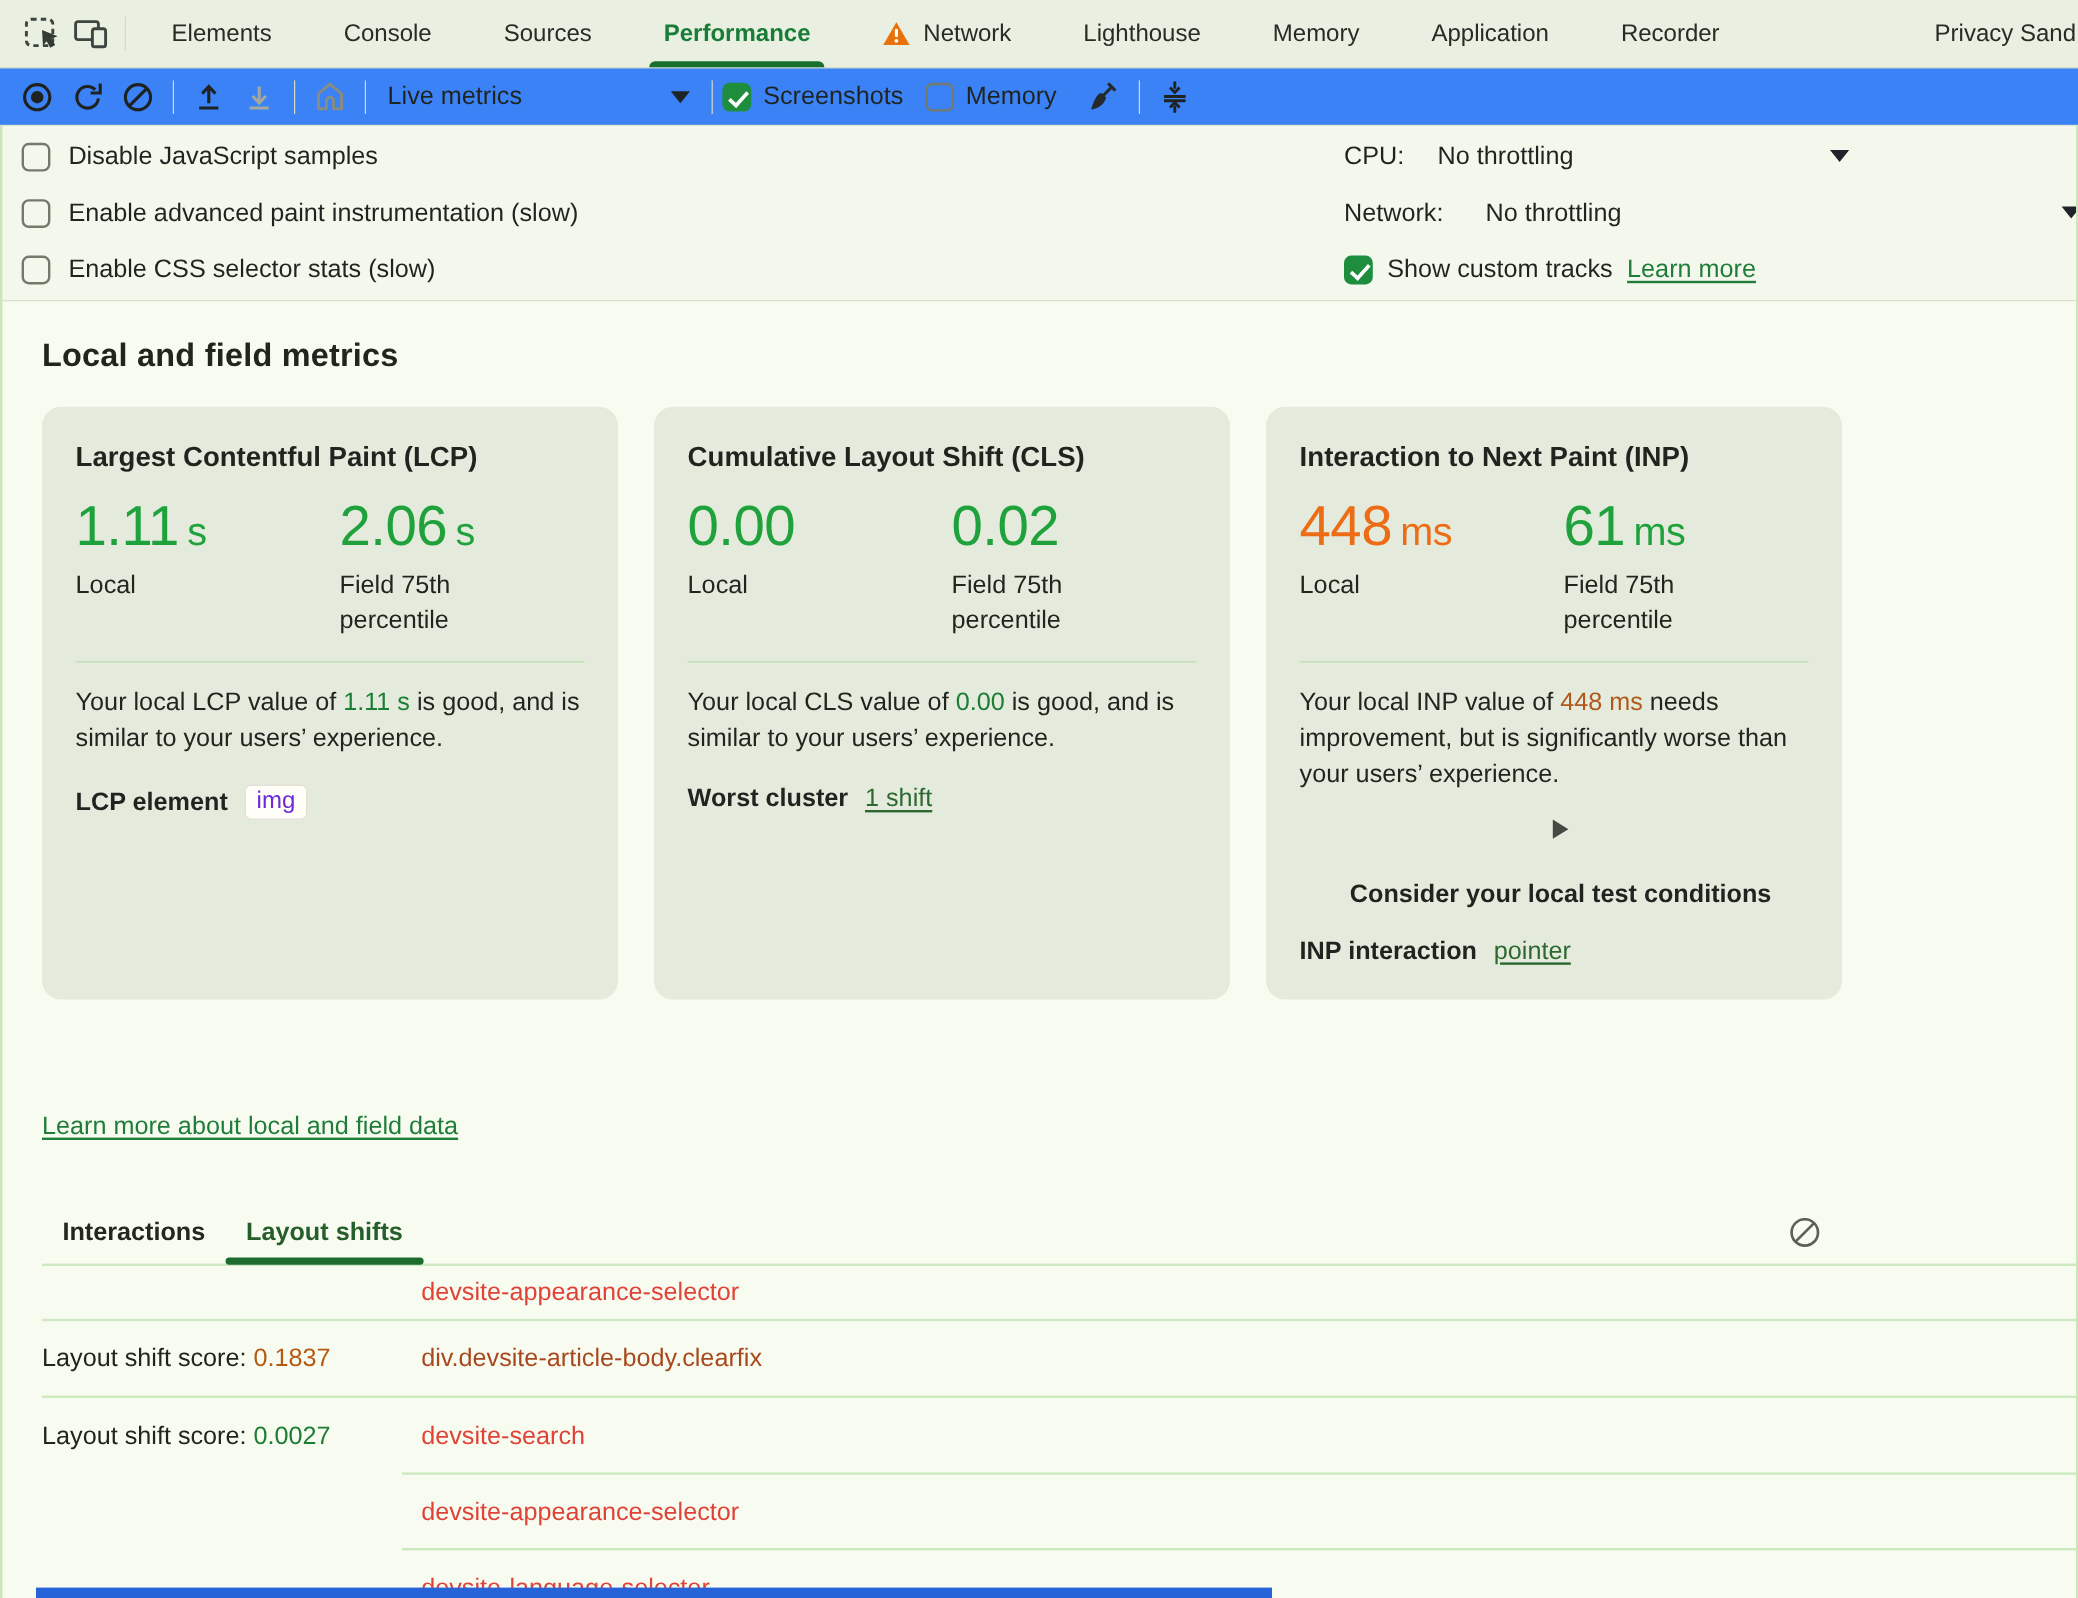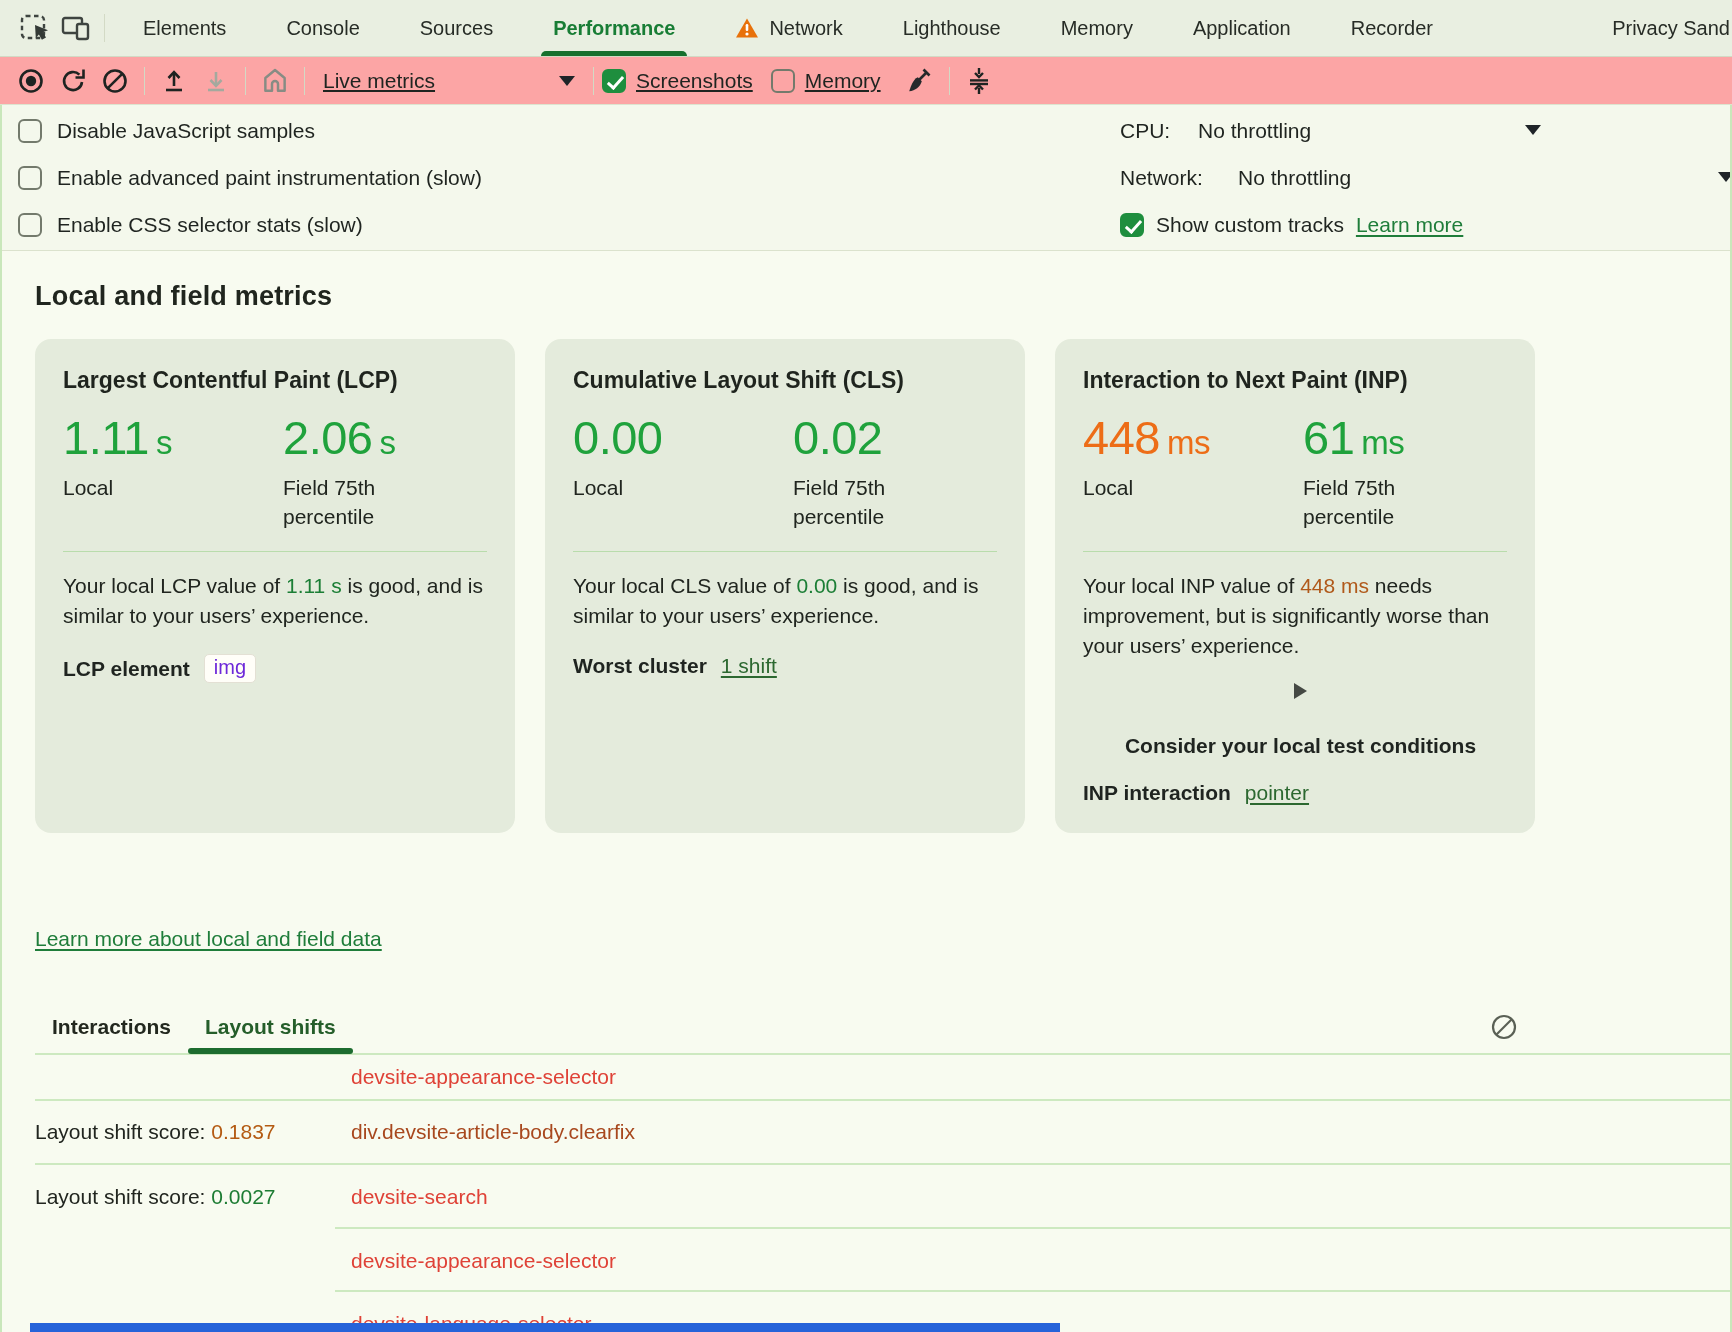--- a/index.html
+++ b/index.html
@@ -10,21 +10,21 @@
   .tabbar { height:57px; background:#e9efe1; border-bottom:1px solid #d2dac4; display:flex; align-items:center; padding-left:16px; }
   .tb-iconbtn { width:40px; height:40px; display:flex; align-items:center; justify-content:center; border-radius:6px; flex:none; }
   .vsep { width:1px; height:28px; background:#d3dac5; margin:0 8px; flex:none; }
   .tabs { display:flex; align-items:center; height:100%; gap:56px; margin-left:28px; flex:1; min-width:0; }
   .tab { position:relative; height:100%; display:flex; align-items:center; gap:10px; font-size:20px; color:#272c26; white-space:nowrap; padding:0 2px; }
   .tab.active { color:#187d35; font-weight:700;text-align:right; }
   .tab.active::after { content:""; position:absolute; left:-10px; right:-10px; bottom:0; height:5px; background:#17702e; border-radius:6px 6px 0 0; }
   .tab.pushright { margin-left:auto; }
 
   
-  .toolbar { height:48px; background:#fca5a5; border-bottom:1px solid #dde4cf; display:flex; align-items:center; padding:0 10px;text-decoration:underline; }
+  .toolbar { height:48px; background:#3b82f6; border-bottom:1px solid #dde4cf; display:flex; align-items:center; padding:0 10px; }
   .tbtn { width:42px; height:40px; display:flex; align-items:center; justify-content:center; border-radius:6px; flex:none; }
   .select { display:flex; align-items:center; justify-content:space-between; font-size:21px; color:#1f2420; width:272px; padding:0 10px; flex:none; }
   .caret-down { width:0; height:0; border-left:8px solid transparent; border-right:8px solid transparent; border-top:10px solid #1f2428; flex:none; }
   .cb { width:24px; height:24px; border:2px solid #737a6c; border-radius:6px; background:transparent; position:relative; flex:none; }
   .cb.checked { background:#1e8e3e; border-color:#1e8e3e; }
   .cb.checked::after { content:""; position:absolute; left:7px; top:2px; width:6px; height:13px; border:solid #fff; border-width:0 3px 3px 0; transform:rotate(42deg); }
   .tlabel { font-size:21px; margin:0 18px 0 10px; white-space:nowrap; }
 
   
   .settings { position:relative; height:146px; background:#f4f8ec; border-bottom:1px solid #dbe2cd; padding:12px 0 0 18px; }

